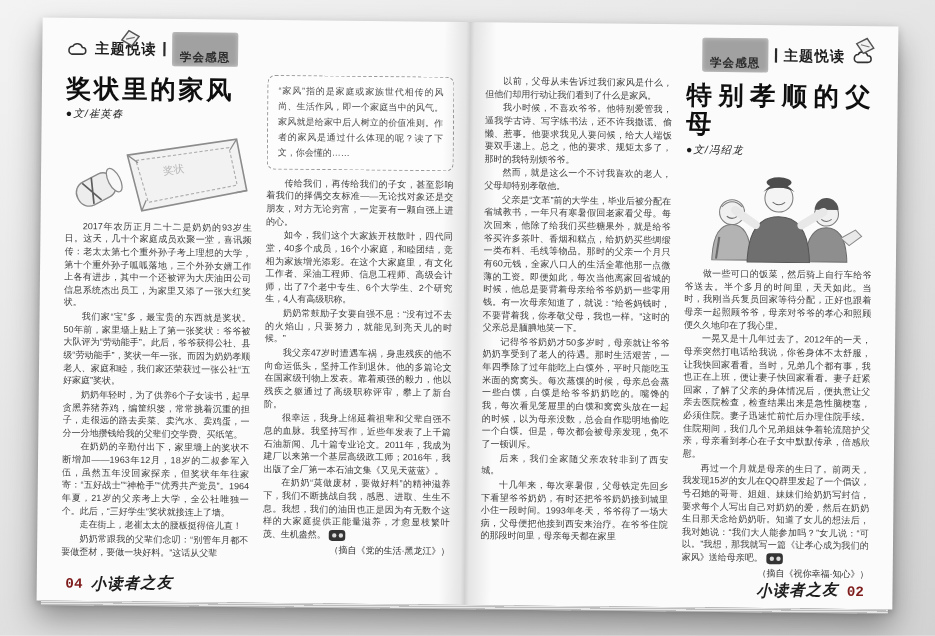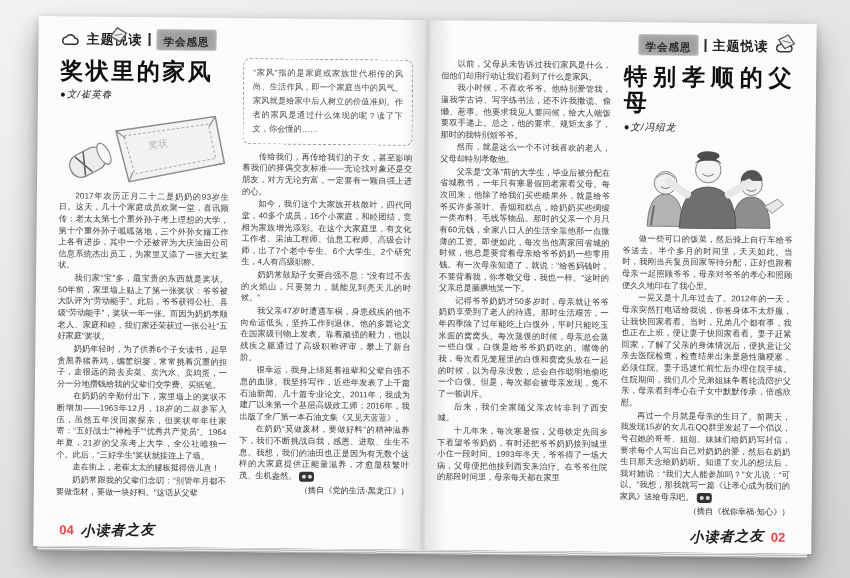--- a/index.html
+++ b/index.html
@@ -25,21 +25,21 @@
   }
   .page{flex:1;position:relative;box-sizing:border-box;overflow:hidden;
     padding:12px 14px 26px 22px;}
   .page.right-page{padding:12px 22px 26px 14px;}
 
   
   .header-row{display:flex;align-items:center;gap:6px;margin-bottom:5px;
     font-size:13px;font-weight:bold;color:#1d1d1d;letter-spacing:1px;position:relative;}
   .right-page .header-row{justify-content:flex-end;}
   .badge{background:#a1a1a1;color:#2e2e2e;font-size:10.5px;font-weight:bold;
-    padding:6px 7px 1px;border-radius:2px;letter-spacing:1px;
+    padding:16px 7px 1px;border-radius:2px;letter-spacing:1px;
     box-shadow:inset 0 0 5px rgba(255,255,255,.45);}
   .vdiv{width:2px;height:13px;background:#2a2a2a;}
   .cloud-wrap svg{display:block;}
   .kite{position:absolute;top:-2px;}
   .kite.kl{left:48px;}
   .right-page .kite.kr{right:-2px;left:auto;}
 
   
   .title{font-size:23px;font-weight:bold;color:#0f0f0f;letter-spacing:2.5px;
     margin:3px 0 4px;line-height:1.15;}
@@ -58,21 +58,21 @@
   .endmark::after{content:"";position:absolute;left:3px;top:3px;width:4px;height:4px;
     border-radius:50%;background:#dcdcdc;box-shadow:6px 0 0 #dcdcdc;}
 
   .illus{margin:1px 0 5px;}
   .illus svg{display:block;width:100%;height:auto;}
 
   
   .footer{position:absolute;bottom:7px;display:flex;align-items:baseline;gap:7px;z-index:7;}
   .footer.fl{left:26px;}
   .footer.fr{right:26px;}
-  .pn{font-weight:bold;font-size:13px;color:#ef4444;font-family:Liberation Sans, sans-serif;}
+  .pn{font-weight:bold;font-size:13px;color:#7f1d1d;font-family:Liberation Mono, monospace;}
   .mag{font-family:"DejaVu Serif",serif;font-style:italic;font-weight:bold;
     font-size:14px;color:#1c1c1c;transform:rotate(-2deg);letter-spacing:1px;}
 </style>
 </head>
 <body>
 
 <div class="scene">
   <div class="spread">
     <div class="page-edges"></div>
 

